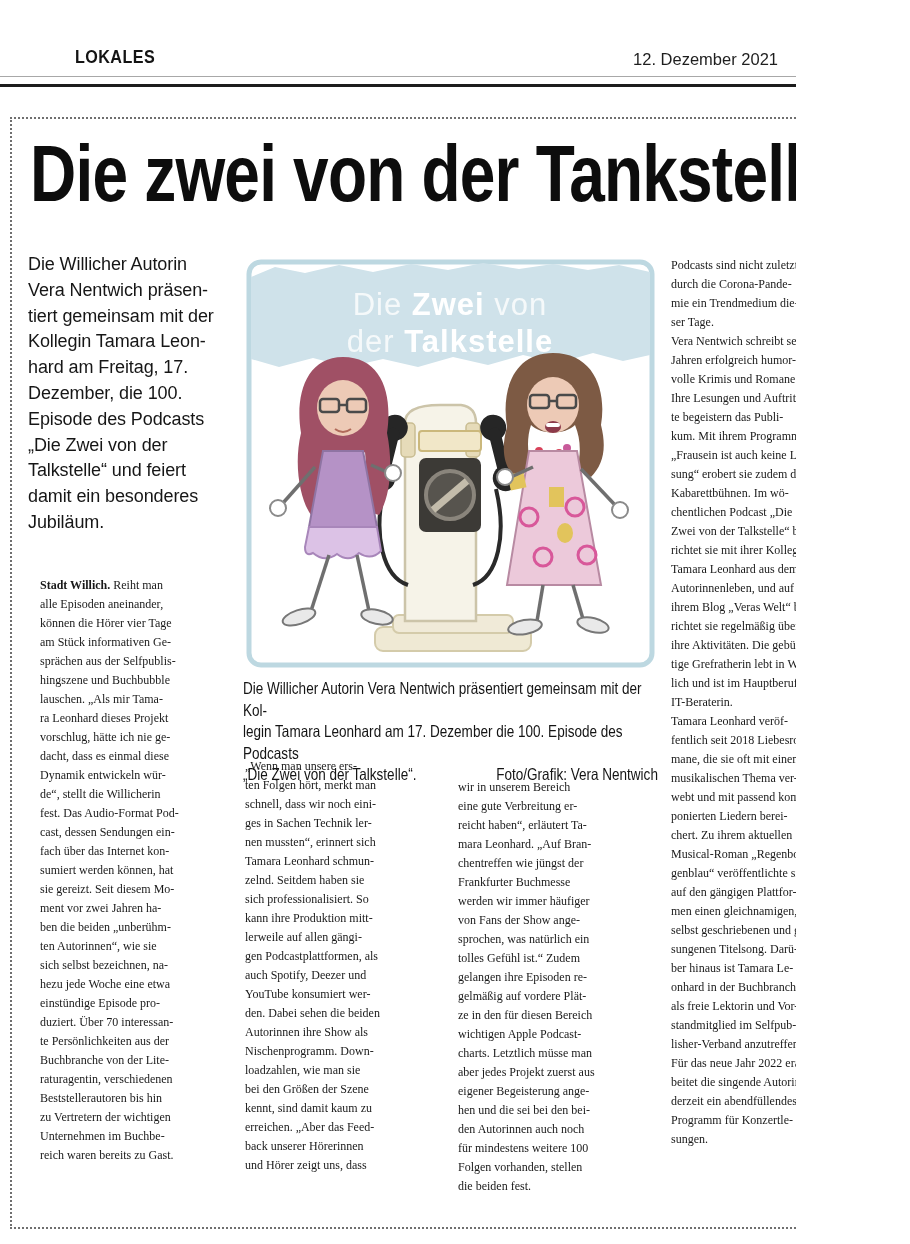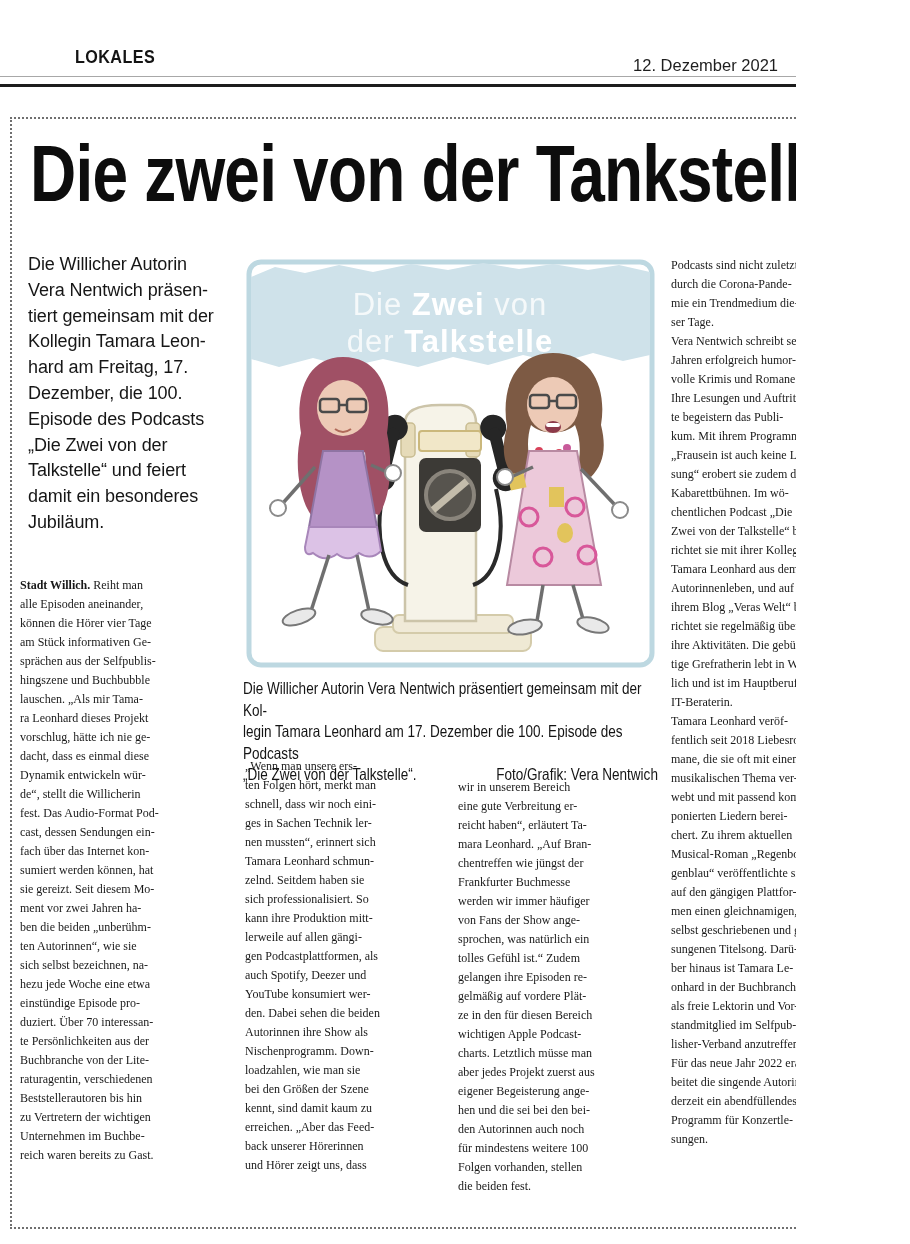--- a/index.html
+++ b/index.html
@@ -2,35 +2,35 @@
 <html><head>
 <meta charset="utf-8">
 <style>
   html,body{margin:0;padding:0;background:#ffffff;}
   .page{position:relative;width:796px;height:1244px;background:#ffffff;overflow:hidden;
         font-family:"Liberation Sans",sans-serif;color:#1a1a1a;}
   .abs{position:absolute;}
   
   .section-label{left:75px;top:46px;font-size:19px;font-weight:bold;letter-spacing:.5px;
      transform:scaleX(.85);transform-origin:0 0;color:#141414;}
-  .issue-date{right:18px;top:50px;font-size:16.5px;color:#1e1e1e;margin-top:6px;}
+  .issue-date{right:18px;top:50px;font-size:16.5px;color:#1e1e1e;}
   .rule-thin{left:0;top:76px;width:910px;height:1px;background:#a8a8a8;}
   .rule-thick{left:0;top:84px;width:910px;height:3px;background:#1c1c1c;}
   
   .article-box{left:10px;top:117px;width:878px;height:1108px;border:2px dotted #6f6f6f;}
   .headline{left:30px;top:126px;font-size:80px;font-weight:bold;letter-spacing:-1px;
      white-space:nowrap;transform:scaleX(.8);transform-origin:0 0;color:#0d0d0d;line-height:96px;}
   
   .lead{left:28px;top:252px;width:214px;font-size:18px;line-height:25.8px;color:#161616;
      white-space:pre-line;letter-spacing:-.1px;}
   
   .serif-col{font-family:"Liberation Serif",serif;font-size:12px;line-height:19px;color:#191919;}
   .serif-col .lines{white-space:pre-line;}
   .lead-in{font-weight:bold;}
-  .col1{left:20px;top:576px;width:210px;}
+  .col1{left:40px;top:576px;width:210px;}
   .col2{left:245px;top:757px;width:206px;}
   .col3{left:458px;top:778px;width:206px;}
   .col4{left:671px;top:256px;width:210px;}
   
   .illustration{left:243px;top:255px;width:415px;height:418px;}
   
   .caption{left:243px;top:678px;width:506px;transform:scaleX(.82);transform-origin:0 0;
      font-size:16.5px;line-height:21.6px;color:#141414;}
   .caption .lines{white-space:pre-line;}
   .caption-last{display:flex;justify-content:space-between;}

